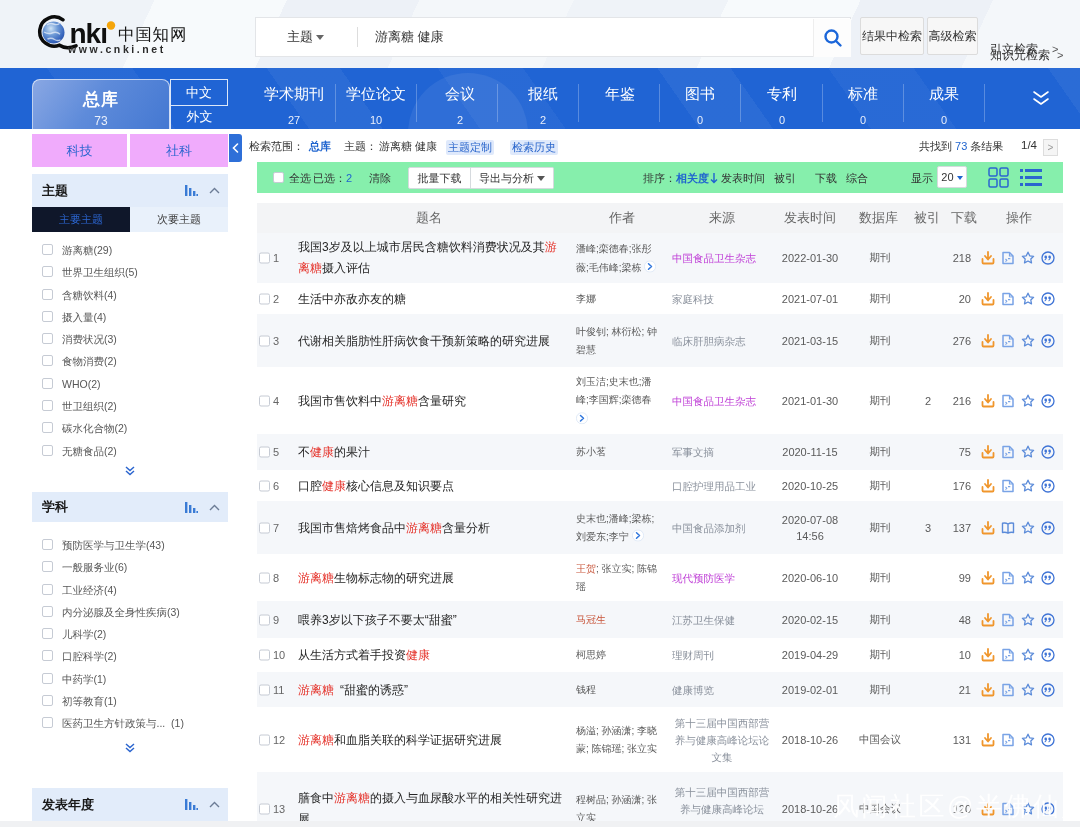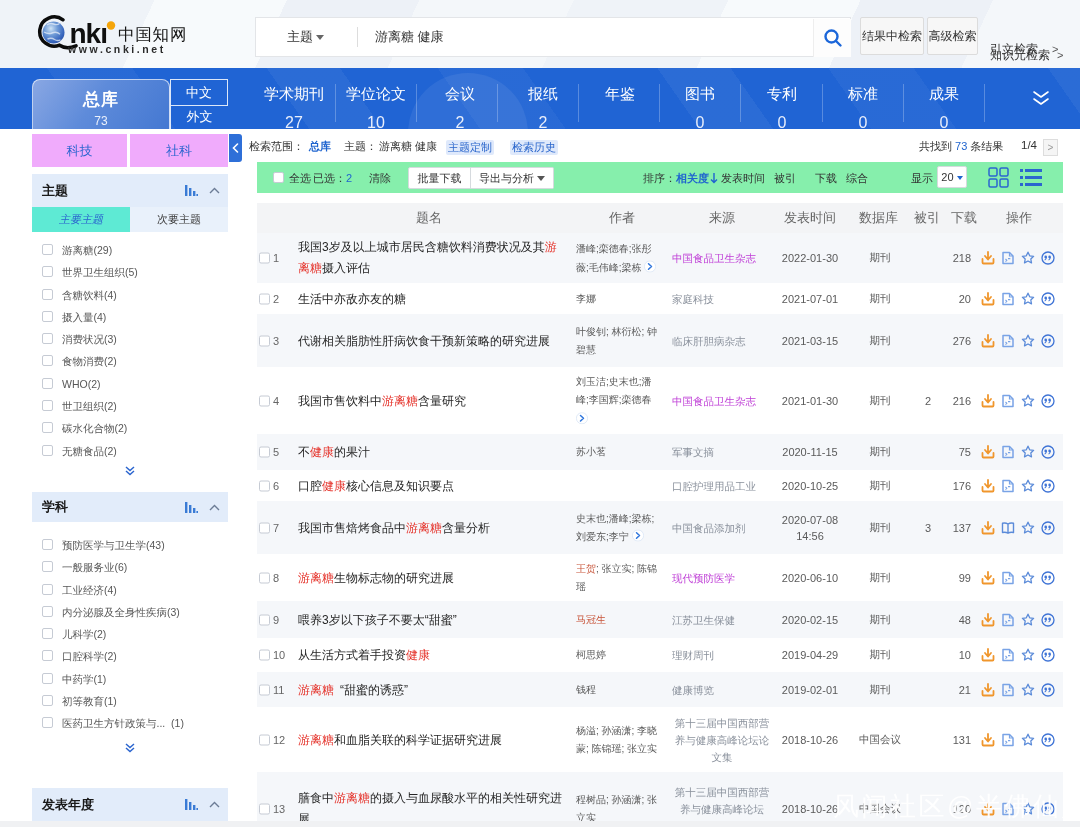--- a/index.html
+++ b/index.html
@@ -23,33 +23,33 @@
 #nav .stripes{position:absolute;top:-40px;left:-40px;width:1200px;height:160px;
  background:repeating-linear-gradient(55deg,rgba(255,255,255,0.05) 0 60px,rgba(255,255,255,0) 60px 140px,rgba(255,255,255,0.04) 140px 210px,rgba(255,255,255,0) 210px 320px);}
 #zk{position:absolute;left:32px;top:11px;width:138px;height:50px;border:1px solid rgba(255,255,255,.65);border-bottom:none;border-radius:8px 8px 0 0;background:linear-gradient(125deg,#89a7e3 0%,#5e8bda 45%,#4478d2 100%);text-align:center;}
 #zk .t1{font-size:17px;font-weight:bold;color:#fff;margin-top:8px;letter-spacing:1px;}
 #zk .t2{font-size:12px;color:#eaf0fb;margin-top:3px;}
 .ltab{position:absolute;left:170px;width:58px;text-align:center;color:#fff;font-size:13px;}
 #tab-zh{top:11px;height:27px;line-height:26px;border:1px solid rgba(255,255,255,.85);}
 #tab-wx{top:38px;height:23px;line-height:21px;border-left:1px solid rgba(255,255,255,.85);}
 .nitem{position:absolute;top:0;height:61px;text-align:center;color:#fff;}
 .nitem .lab{font-size:15px;margin-top:17px;white-space:nowrap;}
-.nitem .cnt{font-size:16px;color:#e8eefb;margin-top:10px;height:13px;}
+.nitem .cnt{font-size:11px;color:#e8eefb;margin-top:10px;height:13px;}
 .nitem .arr{width:0;height:0;border:4px solid transparent;border-top:4px solid #fff;margin:2px auto 0;}
 .ndiv{position:absolute;top:16px;width:1px;height:38px;background:rgba(255,255,255,.25);}
 
 .sgray{position:absolute;top:134px;height:33px;background:#f0abfc;color:#2b65cf;font-size:13px;text-align:center;line-height:33px;}
 #collapse{position:absolute;left:229px;top:134px;width:13px;height:28px;background:#2e6fd8;border-radius:0 3px 3px 0;color:#fff;}
 .card{position:absolute;left:32px;width:196px;background:#fff;}
 .chead{position:relative;height:33px;background:#e2ecfa;}
 .chead .ct{position:absolute;left:10px;top:0;line-height:33px;font-size:13px;font-weight:bold;color:#1a1a1a;}
 .chead svg{position:absolute;}
 .stabs{height:25px;background:#e9f1fb;font-size:11px;}
 .stabs div{float:left;width:98px;height:25px;line-height:25px;text-align:center;}
-.stabs .on{background:#5eead4;color:#2b65cf;font-style:italic;}
+.stabs .on{background:#0f172a;color:#2b65cf;}
 .stabs .off{color:#3c3c3c;}
 .fitem{position:relative;height:22.3px;}
 .fitem .cb{position:absolute;left:10px;top:5px;width:11px;height:11px;border:1px solid #c6cbd4;border-radius:2px;background:#fff;}
 .fitem .tx{position:absolute;left:30px;top:0;line-height:22.3px;font-size:10.5px;color:#575757;white-space:nowrap;}
 .more{height:18px;text-align:center;}
 
 #crumb{position:absolute;left:249px;top:139px;width:814px;height:18px;font-size:11px;color:#333;}
 .pill{display:inline-block;height:15px;line-height:15px;background:#dfe9fb;color:#2a66cc;font-size:11px;padding:0 2px;border-radius:2px;}
 #toolbar{position:absolute;left:257px;top:162px;width:806px;height:31px;background:#86efac;font-size:11px;color:#333;}
 .tbtn{position:absolute;top:5px;height:22px;background:#fff;border:1px solid #d6dade;font-size:11px;color:#333;text-align:center;line-height:20px;}

